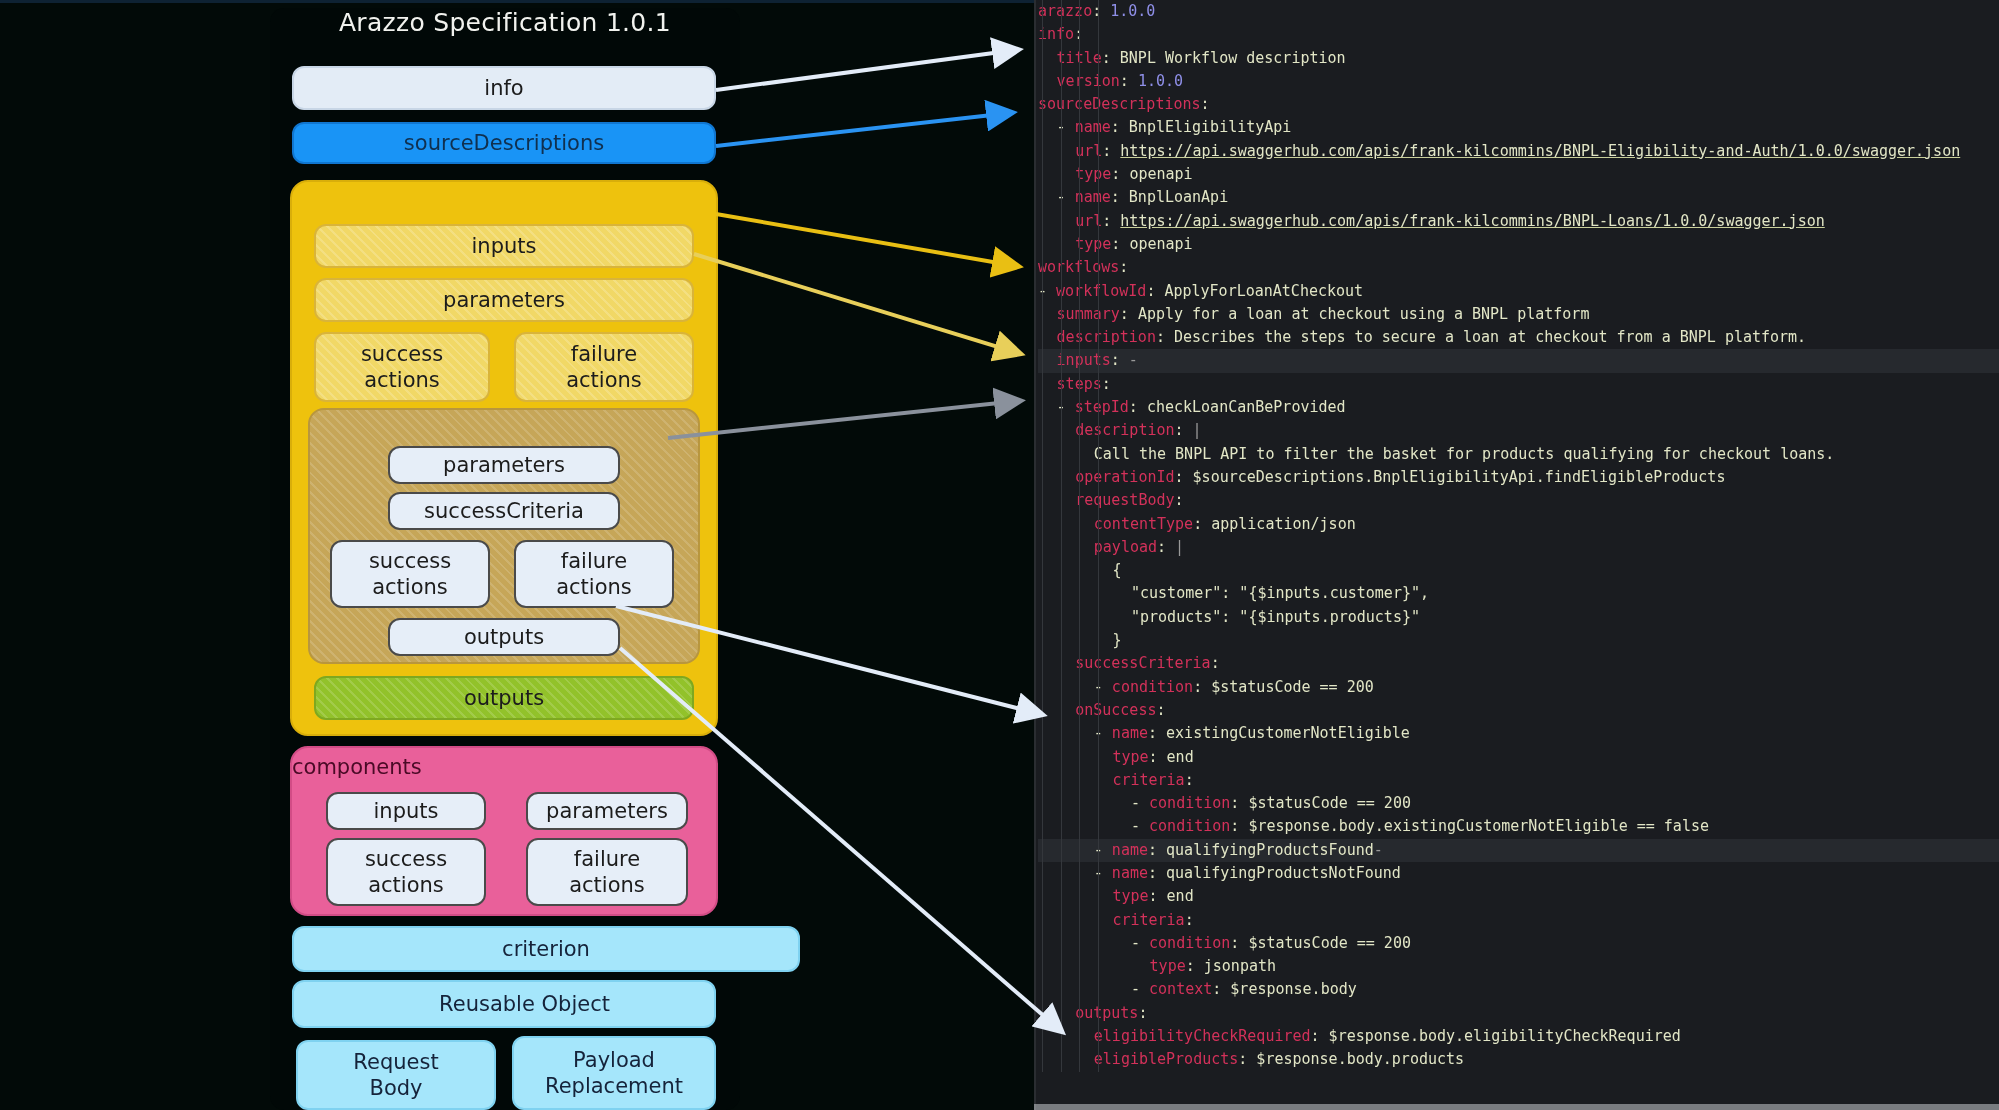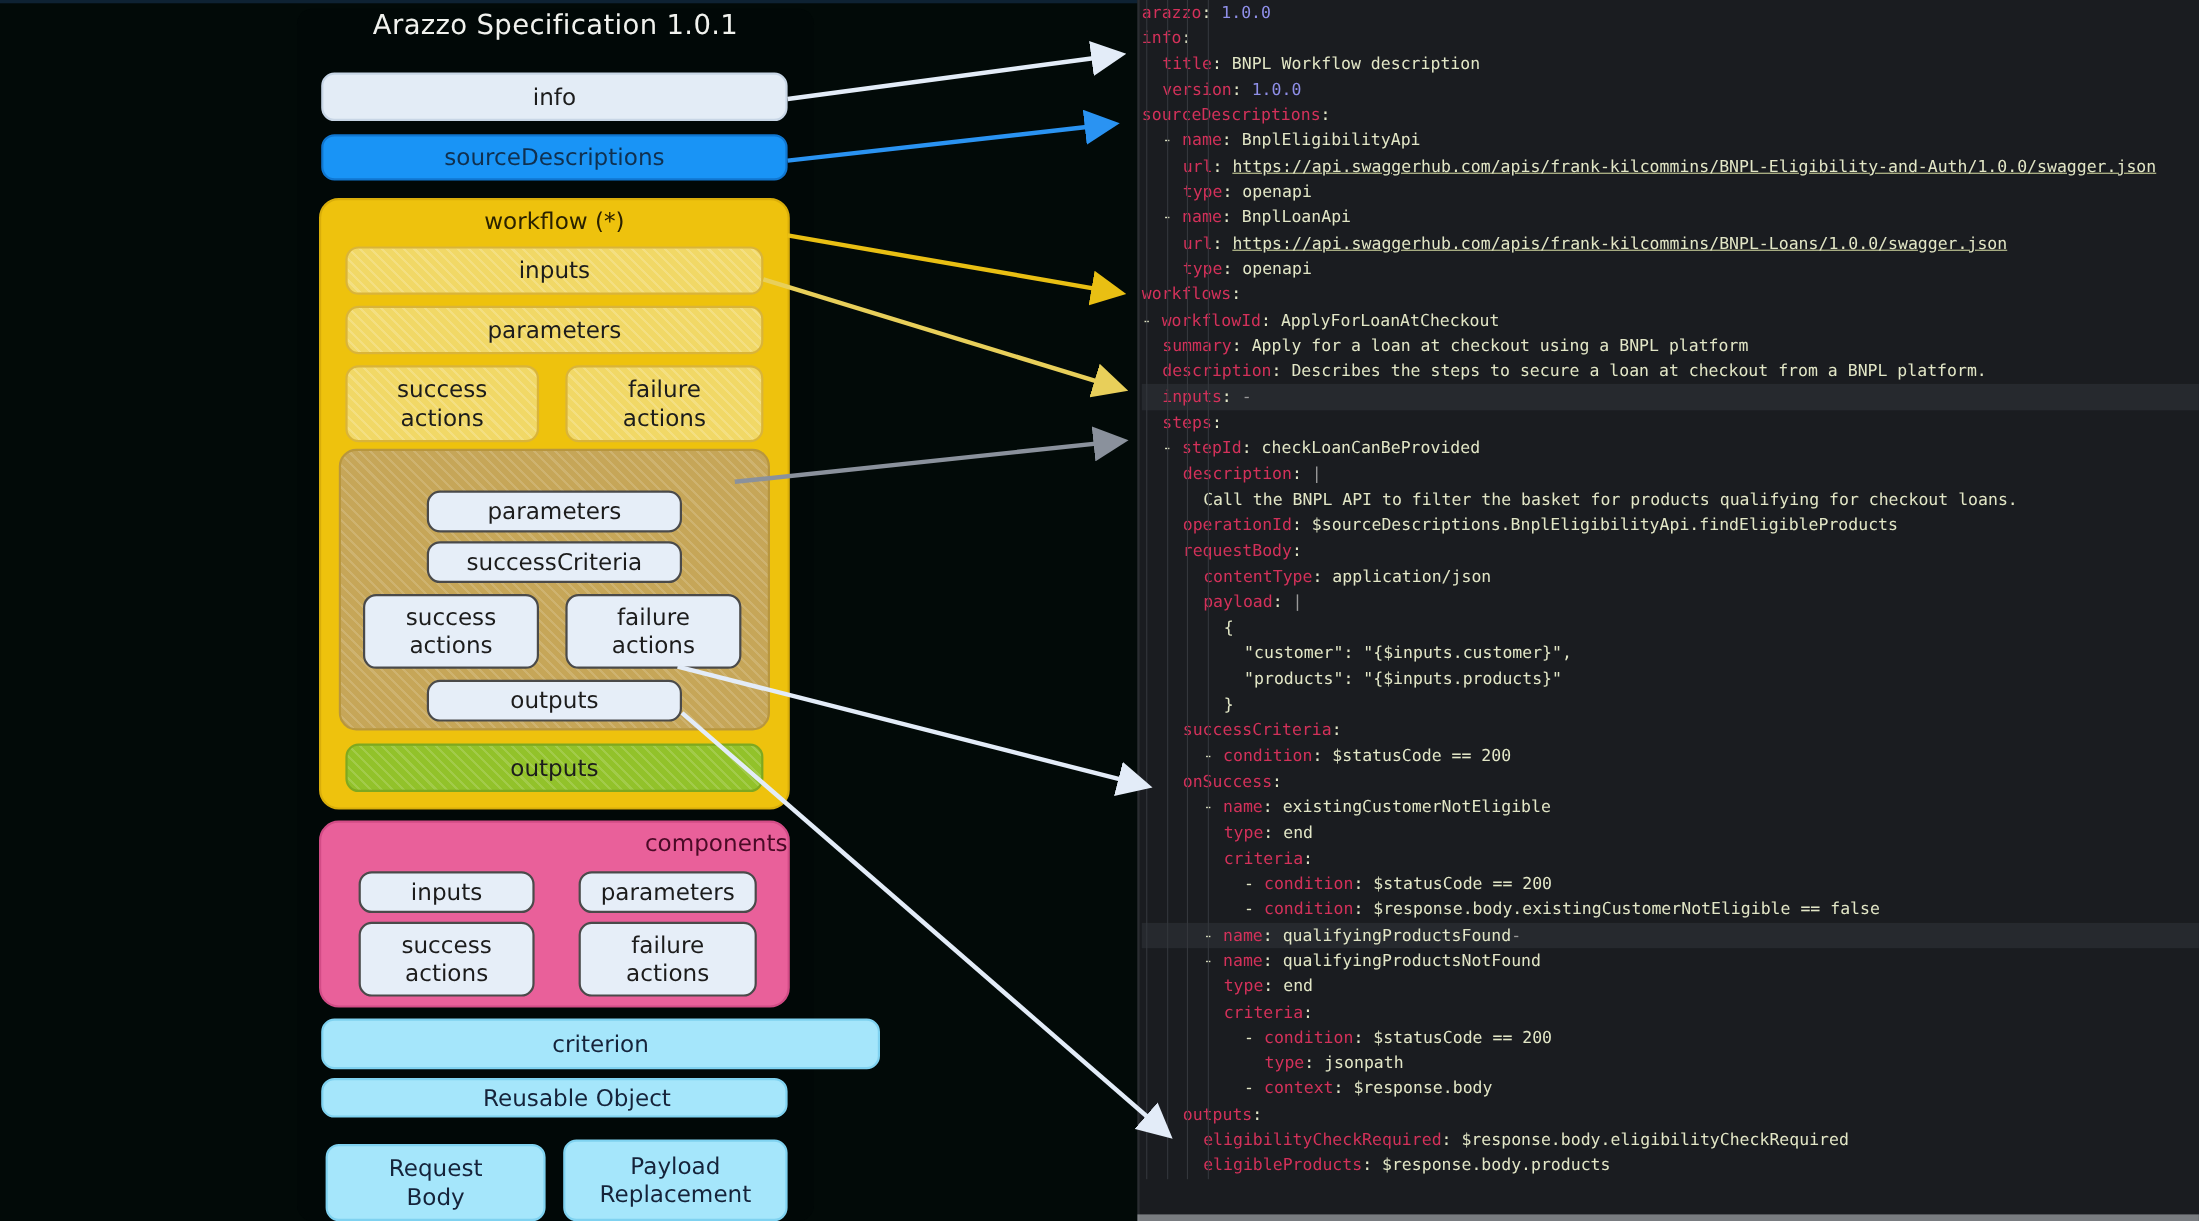--- a/index.html
+++ b/index.html
@@ -45,28 +45,28 @@
   .light { background:#e6eef8; border:2px solid #4a4a4a; }
   .st-params { left:78px; top:36px; width:232px; height:38px; }
   .st-crit { left:78px; top:82px; width:232px; height:38px; }
   .st-succ { left:20px; top:130px; width:160px; height:68px; }
   .st-fail { left:204px; top:130px; width:160px; height:68px; }
   .st-out { left:78px; top:208px; width:232px; height:38px; }
   .wf-outputs { left:22px; top:494px; width:380px; height:44px; background-color:#92c22a;
     background-image:repeating-linear-gradient(45deg, rgba(255,255,255,0.15) 0 2px, transparent 2px 7px);
     border:2px solid #7ea820; }
   .comp-box { left:290px; top:746px; width:428px; height:170px; background:#e9609a; border-radius:18px; border:2px solid #d24c86; display:block; }
-  .comp-title { position:absolute; left:0; top:6px; width:100%; text-align:right; font-size:21px; color:#4a0a26; }
+  .comp-title { position:absolute; left:0; top:6px; width:100%; text-align:left; font-size:21px; color:#4a0a26; }
   .cp-inputs { left:34px; top:44px; width:160px; height:38px; }
   .cp-params { left:234px; top:44px; width:162px; height:38px; }
   .cp-succ { left:34px; top:90px; width:160px; height:68px; }
   .cp-fail { left:234px; top:90px; width:162px; height:68px; }
   .cyan { background:#a5e6fb; border:2px solid #7fd2f0; color:#15233a; }
   .crit-box { left:292px; top:926px; width:508px; height:46px; }
-  .reuse-box { left:292px; top:980px; width:424px; height:36px;padding-left:41px; }
+  .reuse-box { left:292px; top:980px; width:424px; height:48px;padding-left:41px; }
   .req-box { left:296px; top:1040px; width:200px; height:70px; }
   .pay-box { left:512px; top:1036px; width:204px; height:74px; }
   
   svg.arrows { position:absolute; left:0; top:0; }
   
   .code-panel {
     position:absolute; left:1034px; top:0; width:965px; height:1110px;
     background:#1a1c20; border-left:2px solid #2a2d31;
   }
   .code {
@@ -92,21 +92,20 @@
 <div class="diag-title">Arazzo Specification 1.0.1</div>
 
 <div class="box info-box">
   <span class="lbl">info</span>
 </div>
 <div class="box src-box">
   <span class="lbl">sourceDescriptions</span>
 </div>
 
 <div class="box wf-box">
-  <div class="wf-title">workflow (*)</div>
   <div class="box hatch wf-inputs">
       <span class="lbl">inputs</span>
     </div>
   <div class="box hatch wf-params">
       <span class="lbl">parameters</span>
     </div>
   <div class="box hatch wf-succ">
       <span class="lbl" style="width:110px">success actions</span>
     </div>
   <div class="box hatch wf-fail">

